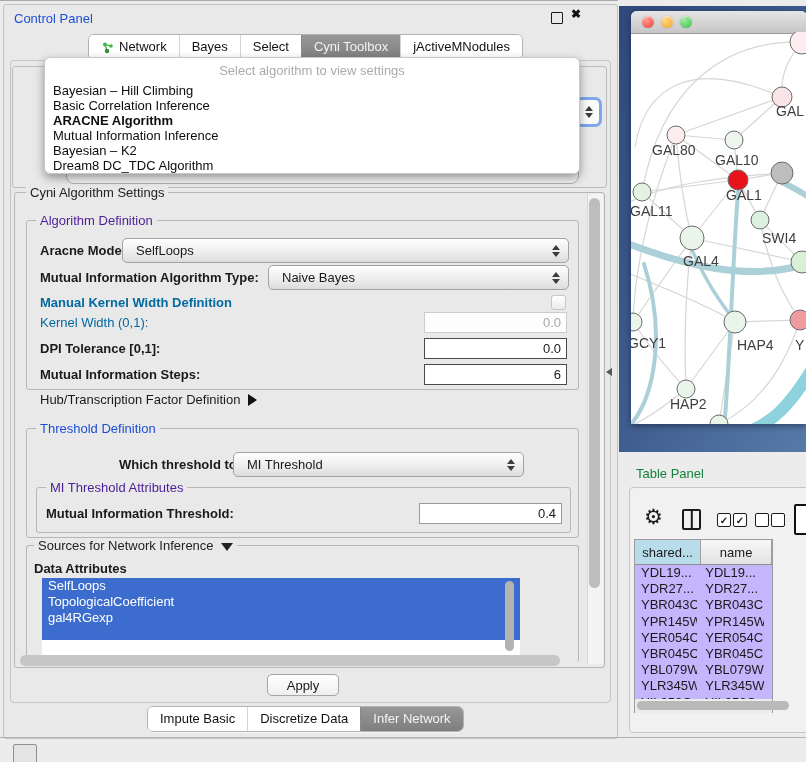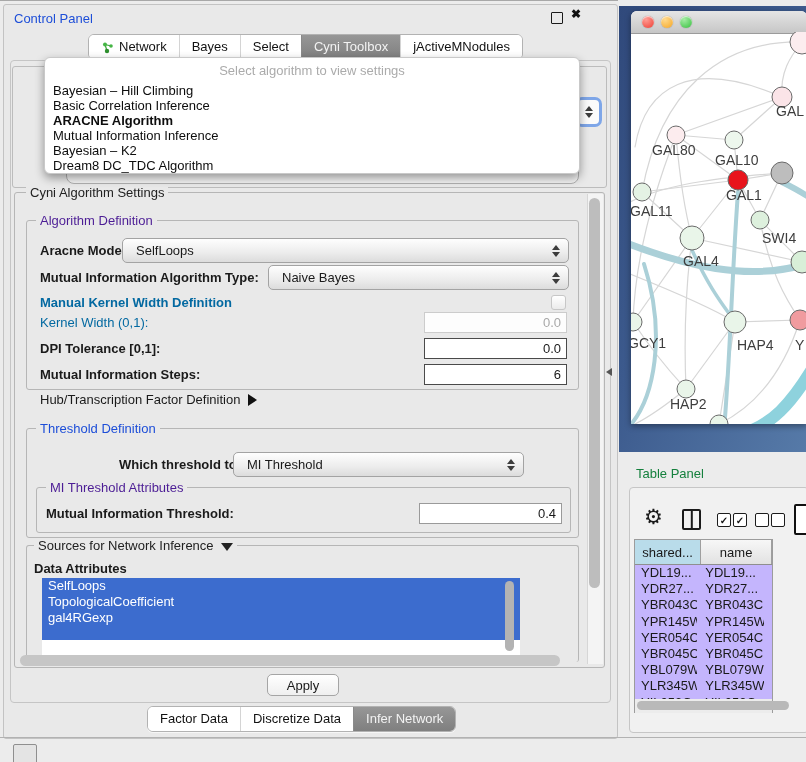--- a/index.html
+++ b/index.html
@@ -181,21 +181,21 @@
       <div class="sel-row" style="height: 14px;"></div>
     </div>
   <div class="scroll-thumb" style="left:505px;top:581px;width:9px;height:70px;background:#b3b3b3;"></div>
 
   <div class="scroll-thumb" style="left:20px;top:655px;width:540px;height:11px;background:#c6c6c6;"></div>
 
   <div class="btn" style="left:267px;top:674px;width:72px;height:22px;">Apply</div>
 
   <div class="seg" style="left:147px;top:706px;" id="bottom-tabs">
       <div class="sgi">
-        <span>Factor Data</span>
+        <span>Impute Basic</span>
       </div>
       <div class="sgi">
         <span>Discretize Data</span>
       </div>
       <div class="sgi sel">
         <span>Infer Network</span>
       </div>
     </div>
 
   <div class="abs" style="left:0;top:737px;width:806px;height:1px;background:#b2b2b2;"></div>

